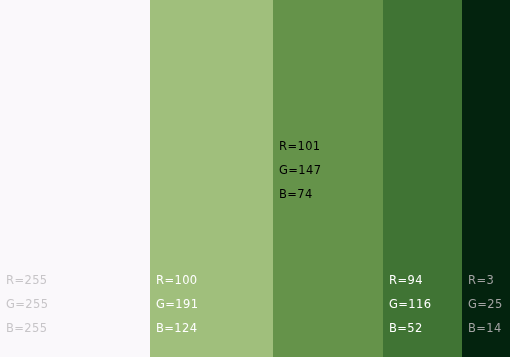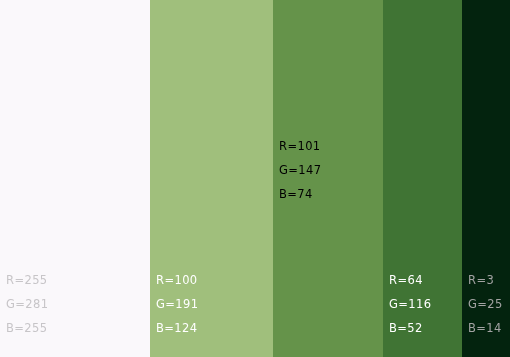--- a/index.html
+++ b/index.html
@@ -37,38 +37,38 @@
     font-weight: 400;
   }
 </style>
 </head>
 <body style="background: rgb(255, 255, 255);">
 
 <div id="palette">
 
   <div class="swatch" style="background-color: rgb(250, 248, 251); color: rgb(199, 197, 200); width: 150px; flex: 0 0 150px;">
     <span class="swatch-label">R=255</span>
-    <span class="swatch-label">G=281</span>
+    <span class="swatch-label">G=255</span>
     <span class="swatch-label">B=255</span>
   </div>
 
   <div class="swatch" style="background-color: rgb(160, 191, 124); color: rgb(255, 255, 255); width: 123px; flex: 0 0 123px;">
     <span class="swatch-label">R=100</span>
     <span class="swatch-label">G=191</span>
     <span class="swatch-label">B=124</span>
   </div>
 
   <div class="swatch" style="background-color: rgb(101, 147, 74); color: #000000; width: 110px; flex: 0 0 110px; justify-content: center;">
     <span class="swatch-label">R=101</span>
     <span class="swatch-label">G=147</span>
     <span class="swatch-label">B=74</span>
   </div>
 
   <div class="swatch" style="background-color: rgb(64, 116, 52); color: rgb(255, 255, 255); width: 79px; flex: 0 0 79px;">
-    <span class="swatch-label">R=64</span>
+    <span class="swatch-label">R=94</span>
     <span class="swatch-label">G=116</span>
     <span class="swatch-label">B=52</span>
   </div>
 
   <div class="swatch" style="background-color: rgb(3, 35, 14); color: #a3a3a3; width: 48px; flex: 0 0 48px;">
     <span class="swatch-label">R=3</span>
     <span class="swatch-label">G=25</span>
     <span class="swatch-label">B=14</span>
   </div>
 

